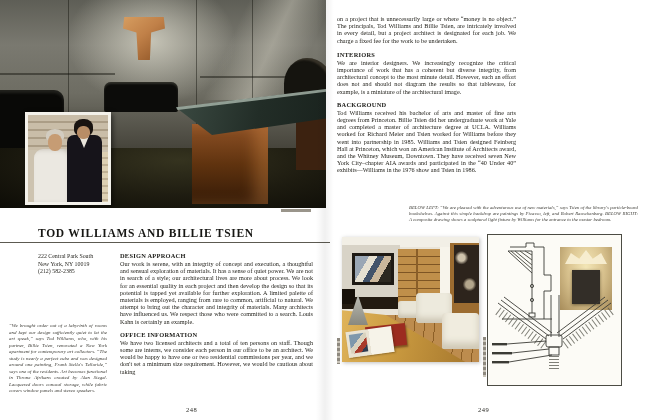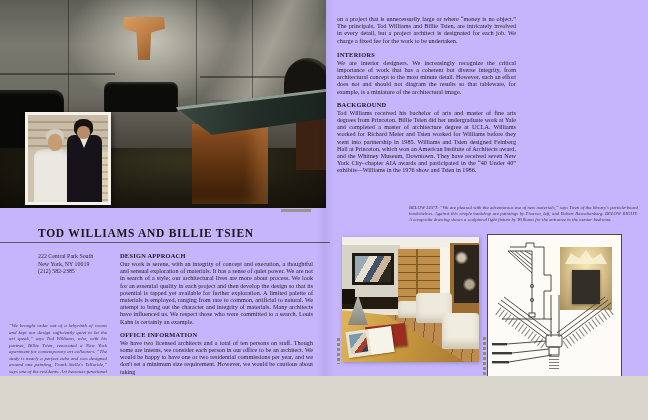--- a/index.html
+++ b/index.html
@@ -1,17 +1,17 @@
 <!DOCTYPE html>
 <html><head>
 <meta charset="utf-8">
 <style>
   html,body{margin:0;padding:0;}
   body{font-family:"Liberation Serif", serif; background:#d8d5cd;}
-  .spread{position:relative;width:648px;height:376px;background:#c4b5fd;overflow:hidden;}
+  .spread{position:relative;width:648px;height:420px;background:#ffffff;overflow:hidden;}
   .gutter{position:absolute;left:316px;top:0;width:18px;height:100%;
     background:linear-gradient(90deg,rgba(0,0,0,0),rgba(0,0,0,.06) 50%,rgba(0,0,0,0));}
 
   
   .main-photo{position:absolute;left:0;top:0;width:326px;height:208px;overflow:hidden;
     background:#4e4d44;box-shadow:inset 0 0 40px rgba(0,0,0,.5);}
   .wall{position:absolute;left:0;top:0;width:100%;height:150px;
     background:linear-gradient(180deg,#5e5e56 0%,#7a7970 30%,#6e6d63 62%,#45433a 100%);}
   .glow{position:absolute;left:66px;top:-24px;width:170px;height:130px;
     background:radial-gradient(ellipse at center,rgba(206,204,190,.9) 0%,rgba(130,129,118,0) 70%);}

